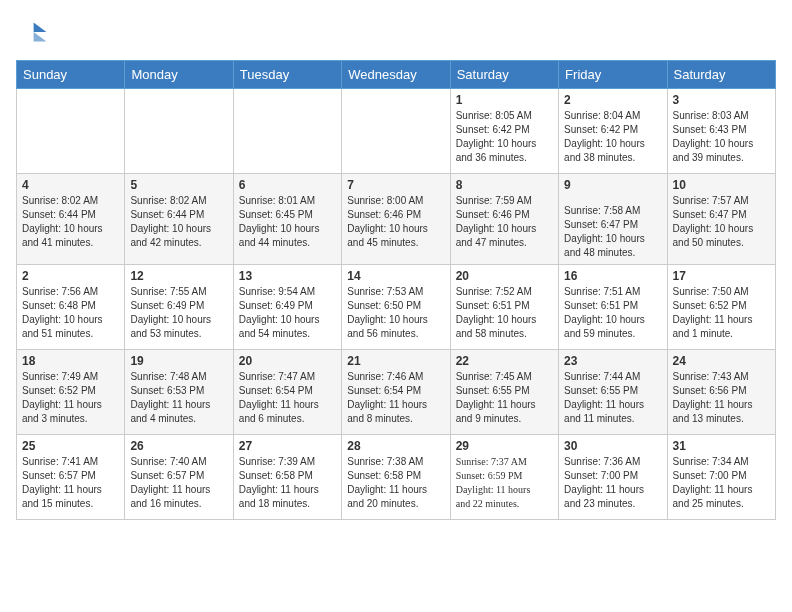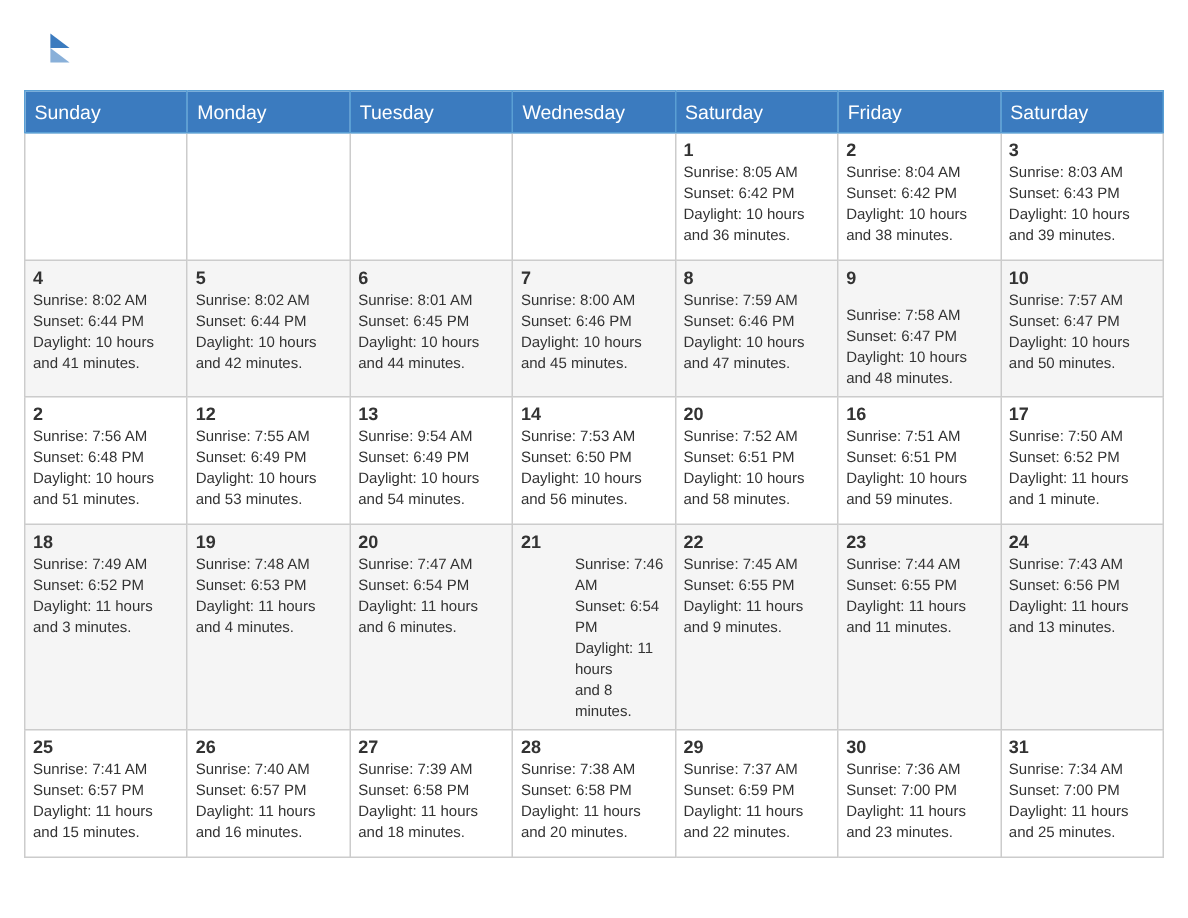--- a/index.html
+++ b/index.html
@@ -273,21 +273,21 @@
         </td>
         <td>
           <span class="day-number">20</span>
           <div class="day-info" style="white-space: pre-line;">Sunrise: 7:47 AM
 Sunset: 6:54 PM
 Daylight: 11 hours
 and 6 minutes.</div>
         </td>
         <td>
           <span class="day-number">21</span>
-          <div class="day-info" style="white-space: pre-line; margin-left: 36px;">Sunrise: 7:46 AM
+          <div class="day-info" style="white-space: pre-line;">Sunrise: 7:46 AM
 Sunset: 6:54 PM
 Daylight: 11 hours
 and 8 minutes.</div>
         </td>
         <td>
           <span class="day-number">22</span>
           <div class="day-info" style="white-space: pre-line;">Sunrise: 7:45 AM
 Sunset: 6:55 PM
 Daylight: 11 hours
 and 9 minutes.</div>
@@ -331,21 +331,21 @@
         </td>
         <td>
           <span class="day-number">28</span>
           <div class="day-info" style="white-space: pre-line;">Sunrise: 7:38 AM
 Sunset: 6:58 PM
 Daylight: 11 hours
 and 20 minutes.</div>
         </td>
         <td>
           <span class="day-number">29</span>
-          <div class="day-info" style="white-space: pre-line;">Sunrise: 7:37 AM
+          <div class="day-info" style="white-space: pre-line; font-family: Liberation Serif, serif;">Sunrise: 7:37 AM
 Sunset: 6:59 PM
 Daylight: 11 hours
 and 22 minutes.</div>
         </td>
         <td>
           <span class="day-number">30</span>
           <div class="day-info" style="white-space: pre-line;">Sunrise: 7:36 AM
 Sunset: 7:00 PM
 Daylight: 11 hours
 and 23 minutes.</div>

